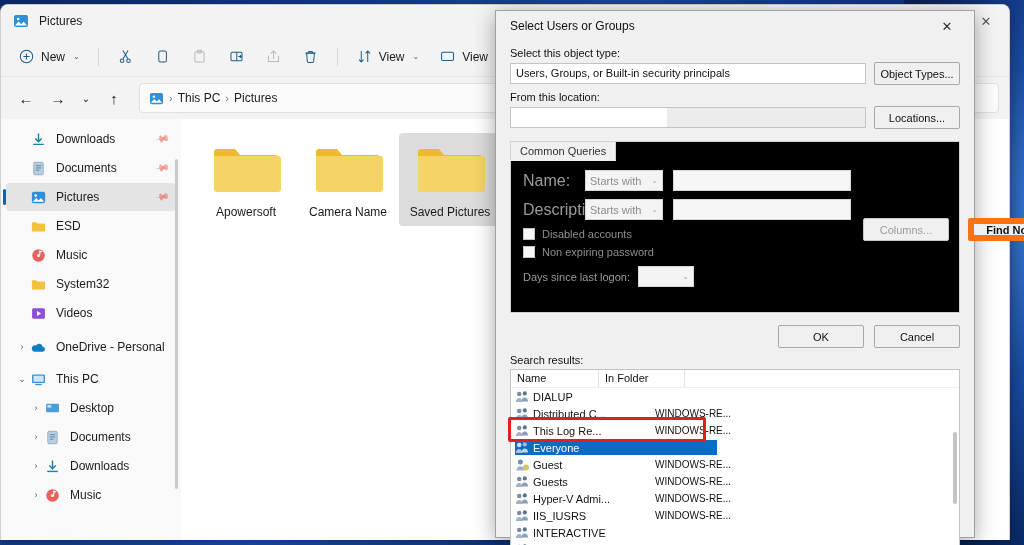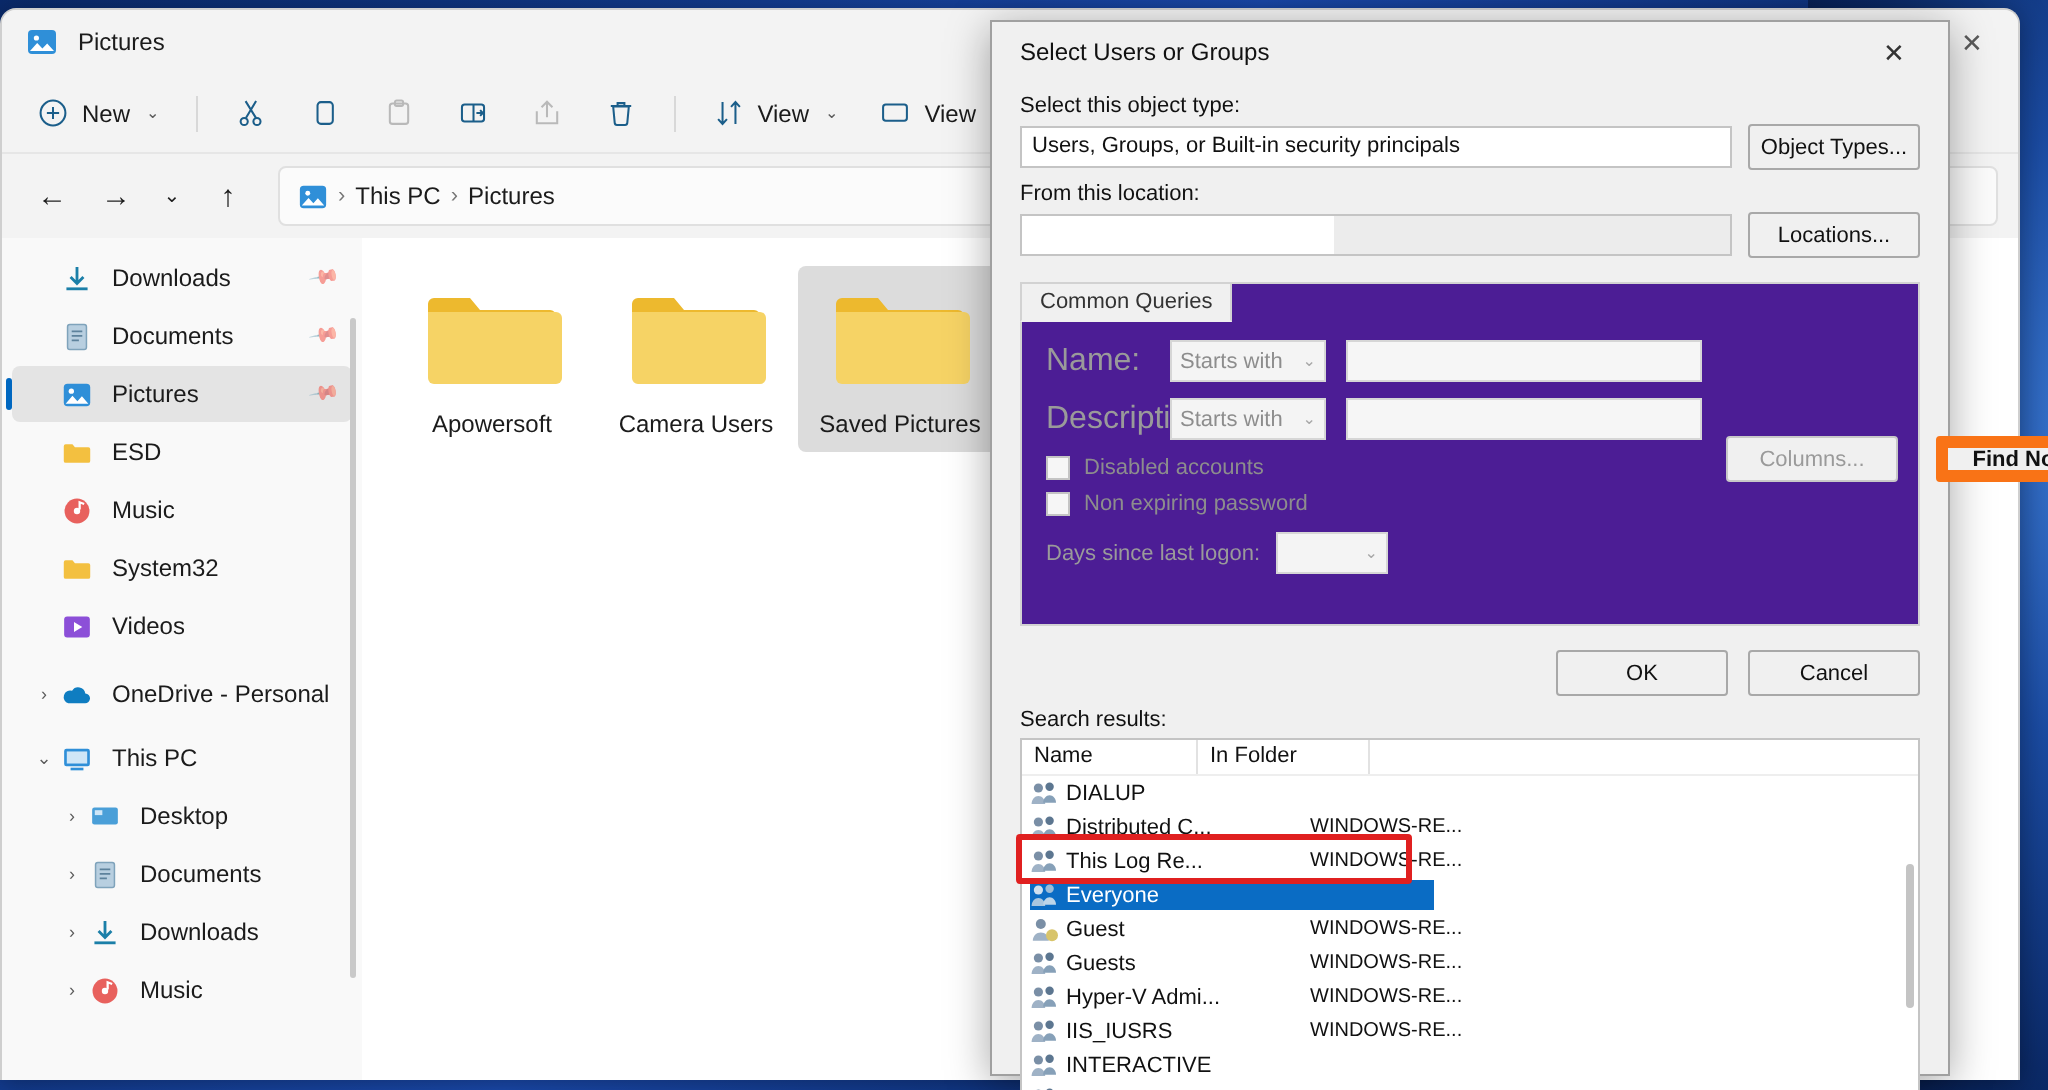--- a/index.html
+++ b/index.html
@@ -140,21 +140,21 @@
   }
   .btn {
     height: 23px; min-width: 86px; background:#f0f0f0; border:1px solid #a8a8a8;
     font-size: 11px; color:#111; display:flex; align-items:center; justify-content:center;
     border-radius: 2px;
   }
   .btn.dim { color:#9a9a9a; border-color:#c8c8c8; }
   .btn.default { border:6px solid #f97316; font-weight: bold; }
 
   .groupbox {
-    margin-top: 12px; border:1px solid #d2d2d2; background:#4c1d95;
+    margin-top: 12px; border:1px solid #d2d2d2; background:#000000;
     position: relative; height: 172px;
   }
   .gb-tab {
     position:absolute; top:-1px; left:-1px; height: 20px; padding: 0 9px;
     background:#f0f0f0; border:1px solid #d2d2d2; border-bottom:1px solid #f0f0f0;
     font-size: 11px; color:#333; display:flex; align-items:center;
   }
   .gb-inner { padding: 28px 0 0 12px; display:flex; }
   .gb-left { width: 352px; }
   .q-row { display:flex; align-items:center; margin-bottom: 8px; }
@@ -457,21 +457,21 @@
             <path d="M6 13a3 3 0 0 1 3-3h18l5 6h35a3 3 0 0 1 3 3v3H6z" fill="#edb92e"></path>
             <path d="M6 17h64a3 3 0 0 1 3 3v30a3 3 0 0 1-3 3H9a3 3 0 0 1-3-3z" fill="#f6d365"></path>
           </svg>
           <div class="tile-label">Apowersoft</div>
         </div>
         <div class="tile">
           <svg class="folder-svg" viewBox="0 0 76 62">
             <path d="M6 13a3 3 0 0 1 3-3h18l5 6h35a3 3 0 0 1 3 3v3H6z" fill="#edb92e"></path>
             <path d="M6 17h64a3 3 0 0 1 3 3v30a3 3 0 0 1-3 3H9a3 3 0 0 1-3-3z" fill="#f6d365"></path>
           </svg>
-          <div class="tile-label">Camera Users</div>
+          <div class="tile-label">Camera Name</div>
         </div>
         <div class="tile sel">
           <svg class="folder-svg" viewBox="0 0 76 62">
             <path d="M6 13a3 3 0 0 1 3-3h18l5 6h35a3 3 0 0 1 3 3v3H6z" fill="#edb92e"></path>
             <path d="M6 17h64a3 3 0 0 1 3 3v30a3 3 0 0 1-3 3H9a3 3 0 0 1-3-3z" fill="#f6d365"></path>
           </svg>
           <div class="tile-label">Saved Pictures</div>
         </div>
       </div>
     </div>

